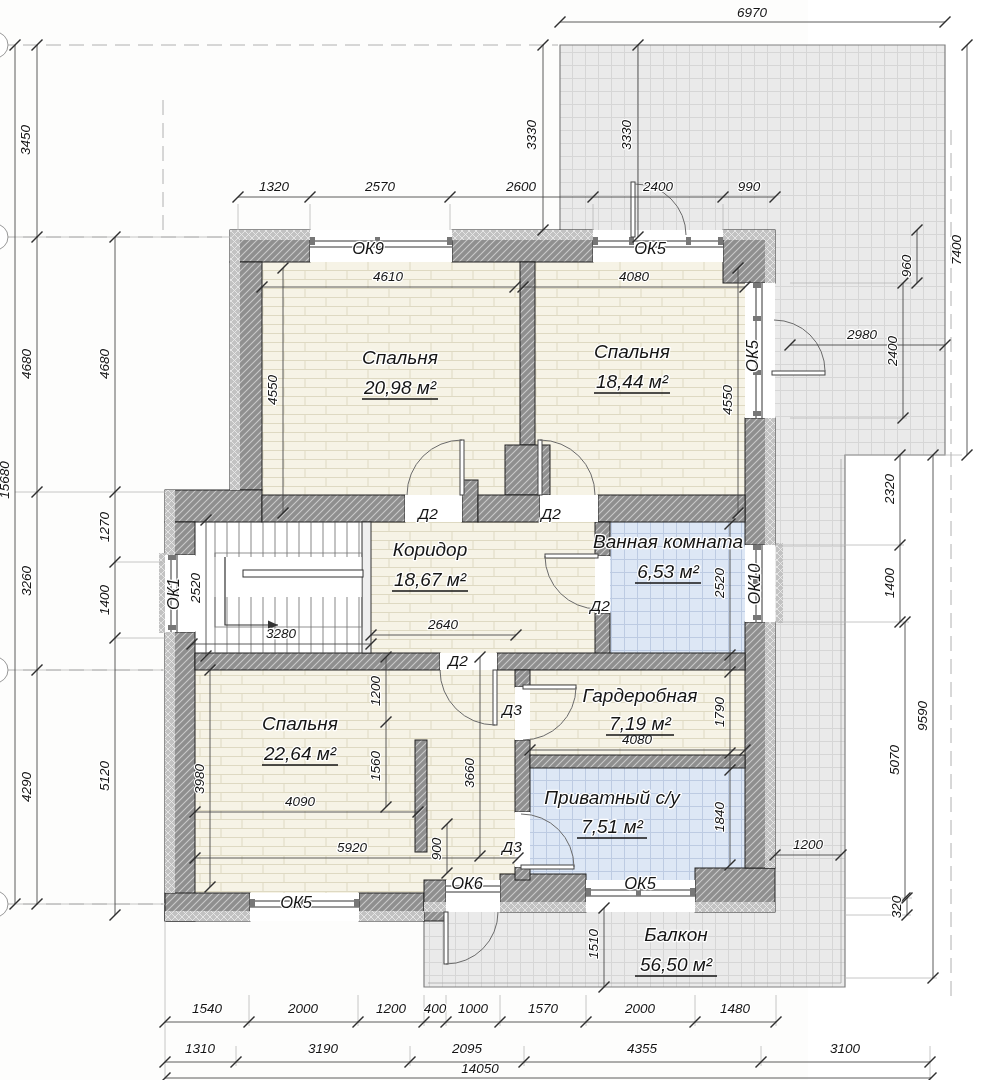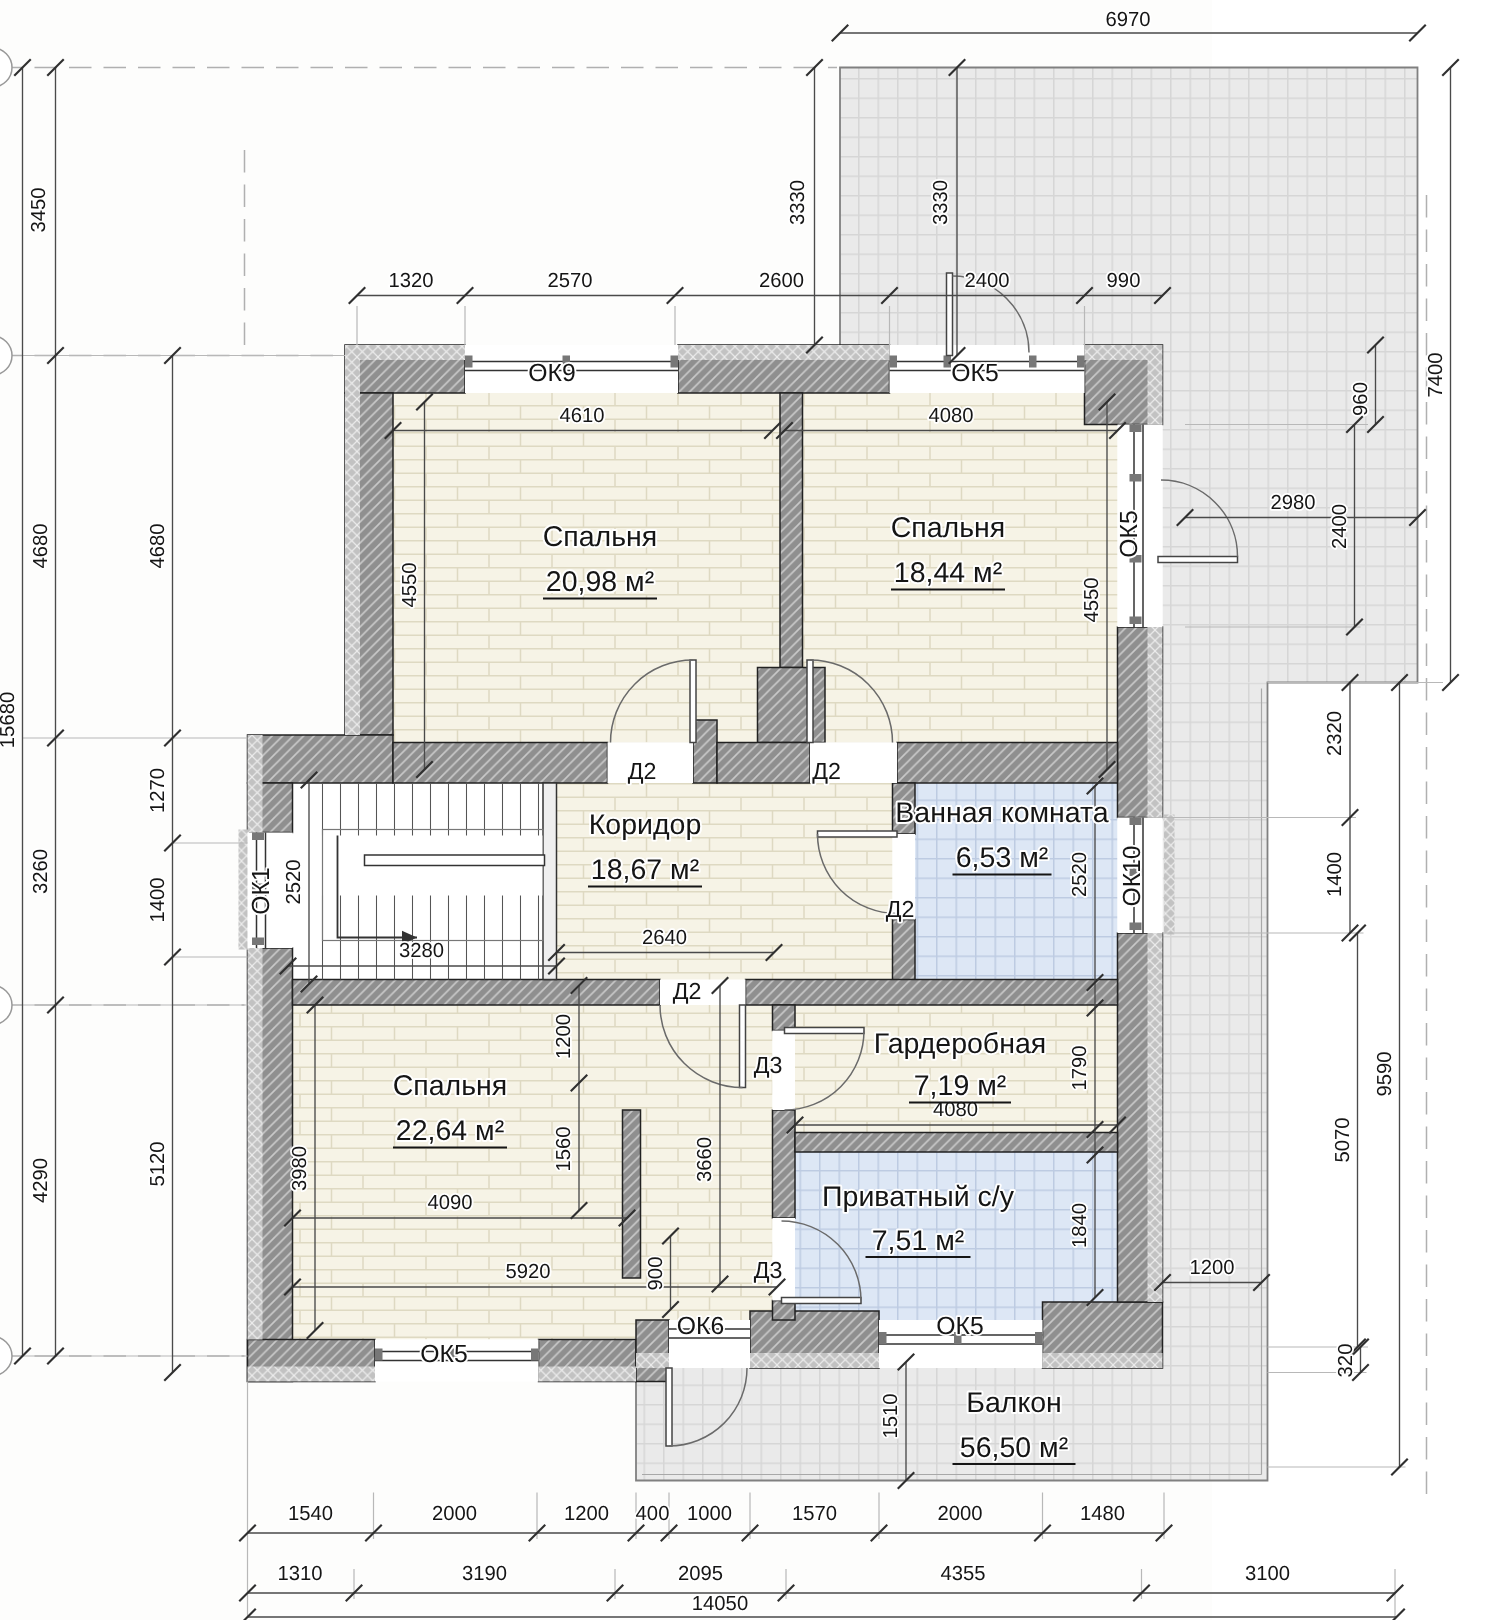--- a/index.html
+++ b/index.html
@@ -1,16 +1,16 @@
 <!DOCTYPE html>
 <html><head>
 <meta charset="utf-8">
 <style>
   html,body{margin:0;padding:0;background:#fff;}
-  .plan-wrap{width:808px;height:1080px;background:#fdfdfc;position:relative;}
+  .plan-wrap{width:808px;height:1080px;background:#fdfdfc;position:relative;font-style:italic;}
   svg text{font-family:"Liberation Sans",sans-serif;fill:#151515;}
   .dm{font-size:13.5px;text-anchor:middle;paint-order:stroke;stroke:#fff;stroke-width:2.4px;stroke-linejoin:round;}
   .rm{font-size:19px;text-anchor:middle;paint-order:stroke;stroke:#fff;stroke-width:2.6px;stroke-linejoin:round;}
   .ar{font-size:19px;text-anchor:middle;paint-order:stroke;stroke:#fff;stroke-width:2.6px;stroke-linejoin:round;}
   .wl{font-size:16.5px;text-anchor:middle;paint-order:stroke;stroke:#fff;stroke-width:2.4px;stroke-linejoin:round;}
   .dl{font-size:15.5px;text-anchor:middle;paint-order:stroke;stroke:#fff;stroke-width:2.4px;stroke-linejoin:round;}
   .dim{stroke:#4a4a4a;stroke-width:0.9;fill:none;}
   .ext{stroke:#b8b8b8;stroke-width:0.8;fill:none;}
   .arc{stroke:#6a6a6a;stroke-width:1;fill:none;}
   .leaf{fill:#fff;stroke:#444;stroke-width:1;}

